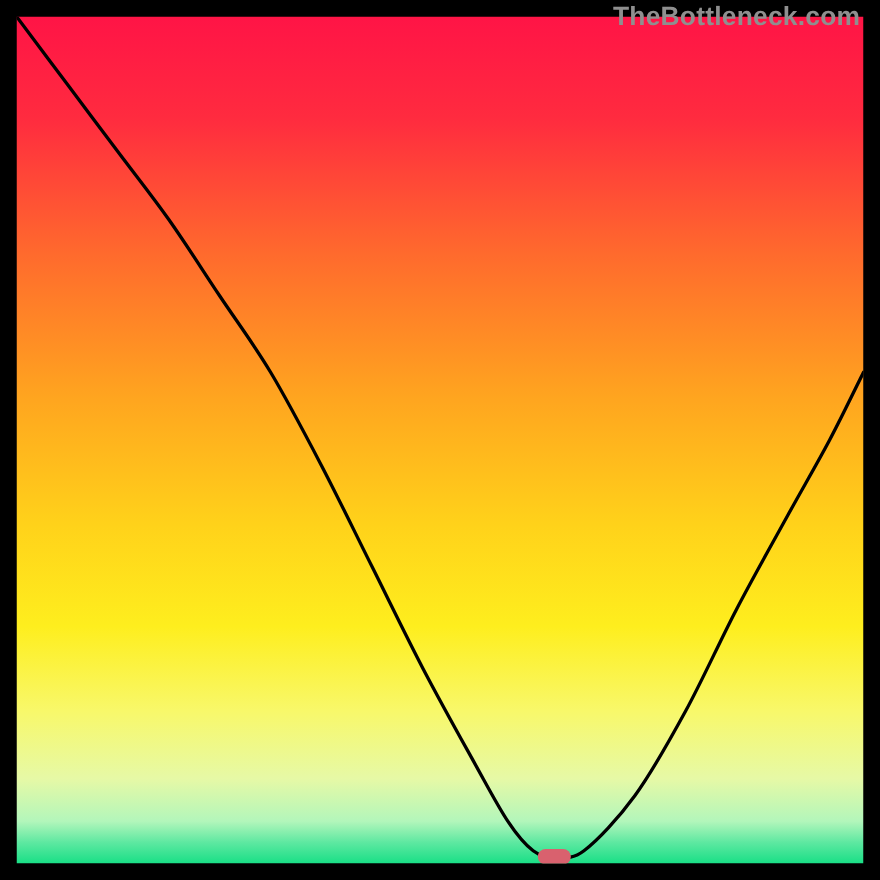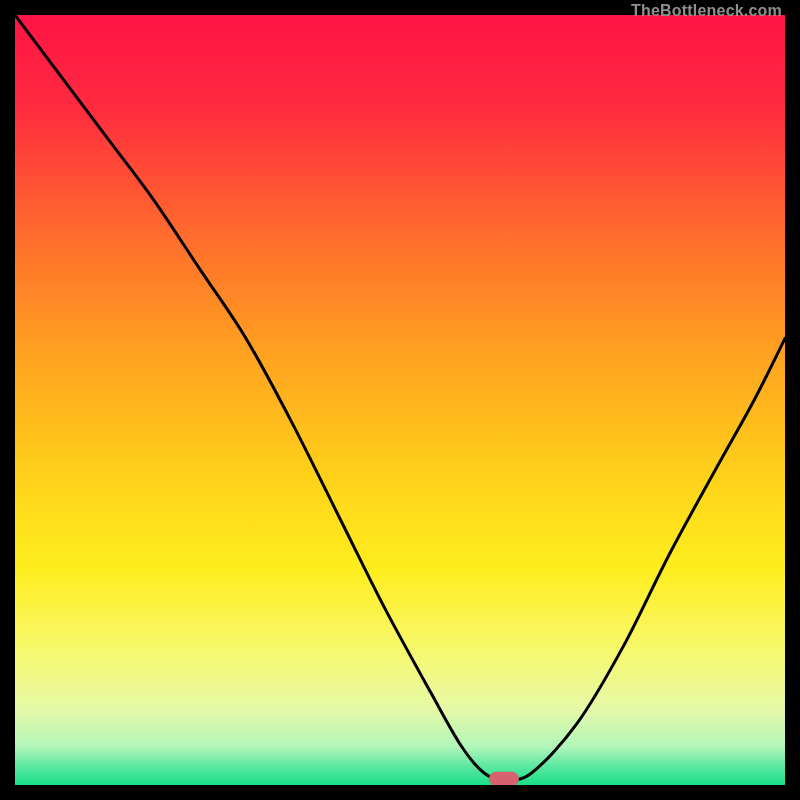--- a/index.html
+++ b/index.html
@@ -23,21 +23,21 @@
     left: 15px;
     top: 15px;
     width: 770px;
     height: 770px;
   }
   .watermark {
     position: absolute;
     top: 2px;
     right: 18px;
     font-family: Arial, Helvetica, sans-serif;
-    font-size: 16px;
+    font-size: 24px;
     font-weight: 600;
     color: #8f8f8f;
     letter-spacing: 0.2px;
   }
   svg { display: block; }
 </style>
 </head>
 <body>
 
 <div class="frame">

